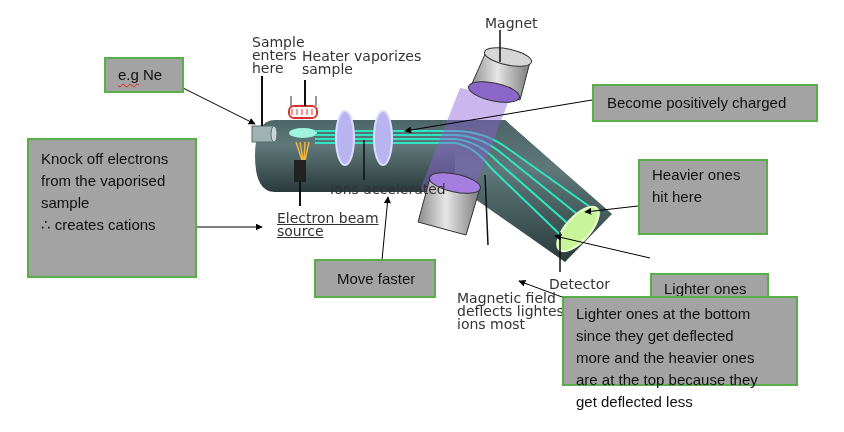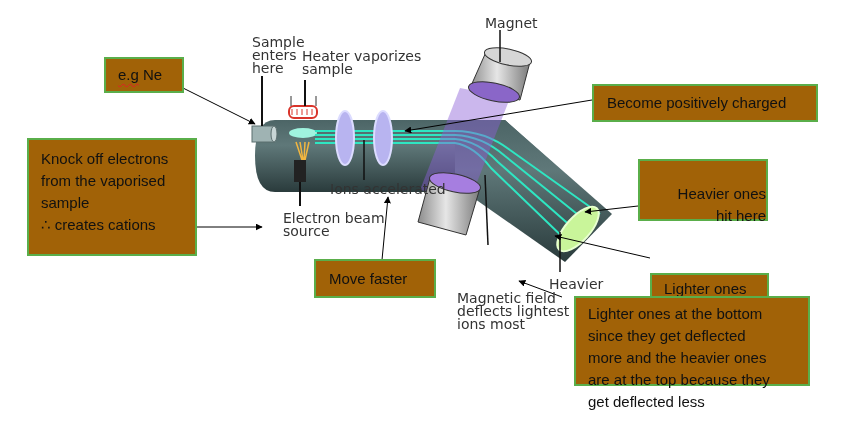--- a/index.html
+++ b/index.html
@@ -1,21 +1,21 @@
 <!DOCTYPE html>
 <html><head>
 <meta charset="utf-8">
 <style>
   html, body { margin: 0; padding: 0; background: #ffffff; }
   body { width: 844px; height: 432px; position: relative; overflow: hidden;
          font-family: "Liberation Sans", sans-serif; }
   #canvas { position: absolute; left: 0; top: 0; width: 844px; height: 432px; }
   .diagram-label { position: absolute; font-family: "DejaVu Sans", sans-serif;
                    font-size: 14px; line-height: 13px; color: #333333; white-space: pre-line; }
-  .note-box { position: absolute; border: 2px solid #5aae4a; background: #a16207;
+  .note-box { position: absolute; border: 2px solid #5aae4a; background: #a3a3a3;
               box-sizing: border-box; font-family: "Liberation Sans", sans-serif;
               font-size: 15px; line-height: 22px; color: #111111; white-space: pre-line; }
   .spell { text-decoration: underline wavy #d22; text-decoration-thickness: 1px; text-underline-offset: 3px; }
 </style>
 </head>
 <body>
 
 <svg id="canvas" viewBox="0 0 844 432" xmlns="http://www.w3.org/2000/svg">
   <defs>
     <linearGradient id="tubeGrad" x1="0" y1="0" x2="0" y2="1">
@@ -108,41 +108,41 @@
   <line x1="562" y1="297" x2="519" y2="281" stroke="#000" stroke-width="1" marker-end="url(#arrow)"></line>
 </svg>
 
 <div class="diagram-label" style="left:252px; top:36px;">Sample
 enters
 here</div>
 <div class="diagram-label" style="left:302px; top:50px;">Heater vaporizes
 sample</div>
 <div class="diagram-label" style="left:485px; top:17px;">Magnet</div>
 <div class="diagram-label" style="left:330px; top:183px;">Ions accelerated</div>
-<div class="diagram-label" style="left:283px; top:212px;">Electron beam
+<div class="diagram-label" style="left:277px; top:212px;text-decoration:underline;">Electron beam
 source</div>
 <div class="diagram-label" style="left:457px; top:248px;margin-top:44px;">Magnetic field
 deflects lightest
 ions most</div>
-<div class="diagram-label" style="left:549px; top:278px;">Heavier</div>
+<div class="diagram-label" style="left:549px; top:278px;">Detector</div>
 
 <div class="note-box" style="left:104px; top:57px; width:80px; height:36px; padding:5px 0 0 12px;"><span class="spell">e.g</span><span> Ne</span></div>
 
-<div class="note-box" style="left:27px; top:138px; width:170px; height:118px; padding:8px 0 0 12px;">Knock off electrons
+<div class="note-box" style="left:27px; top:138px; width:170px; height:140px; padding:8px 0 0 12px;">Knock off electrons
 from the vaporised
 sample
 ∴ creates cations</div>
 
 <div class="note-box" style="left:592px; top:84px; width:226px; height:38px; padding:6px 0 12px 13px;">Become positively charged</div>
 
-<div class="note-box" style="left:314px; top:259px; width:122px; height:39px; padding:7px 0 0 13px;">Move faster</div>
+<div class="note-box" style="left:314px; top:259px; width:122px; height:39px; padding:7px 0 0 21px;">Move faster</div>
 
-<div class="note-box" style="left:638px; top:159px; width:130px; height:62px; padding:22px 0 0 12px;text-align:right;">Heavier ones
+<div class="note-box" style="left:638px; top:159px; width:130px; height:76px; padding:3px 0 0 12px;">Heavier ones
 hit here</div>
 
 <div class="note-box" style="left:650px; top:233px; width:119px; height:54px; padding:3px 0 0 12px;margin-top:40px;">Lighter ones
 hit here</div>
 
-<div class="note-box" style="left:562px; top:296px; width:236px; height:90px; padding:5px 0 0 12px;margin-left:12px;">Lighter ones at the bottom
+<div class="note-box" style="left:562px; top:296px; width:236px; height:90px; padding:5px 0 0 12px;">Lighter ones at the bottom
 since they get deflected
 more and the heavier ones
 are at the top because they
 get deflected less</div>
 
 </body></html>

